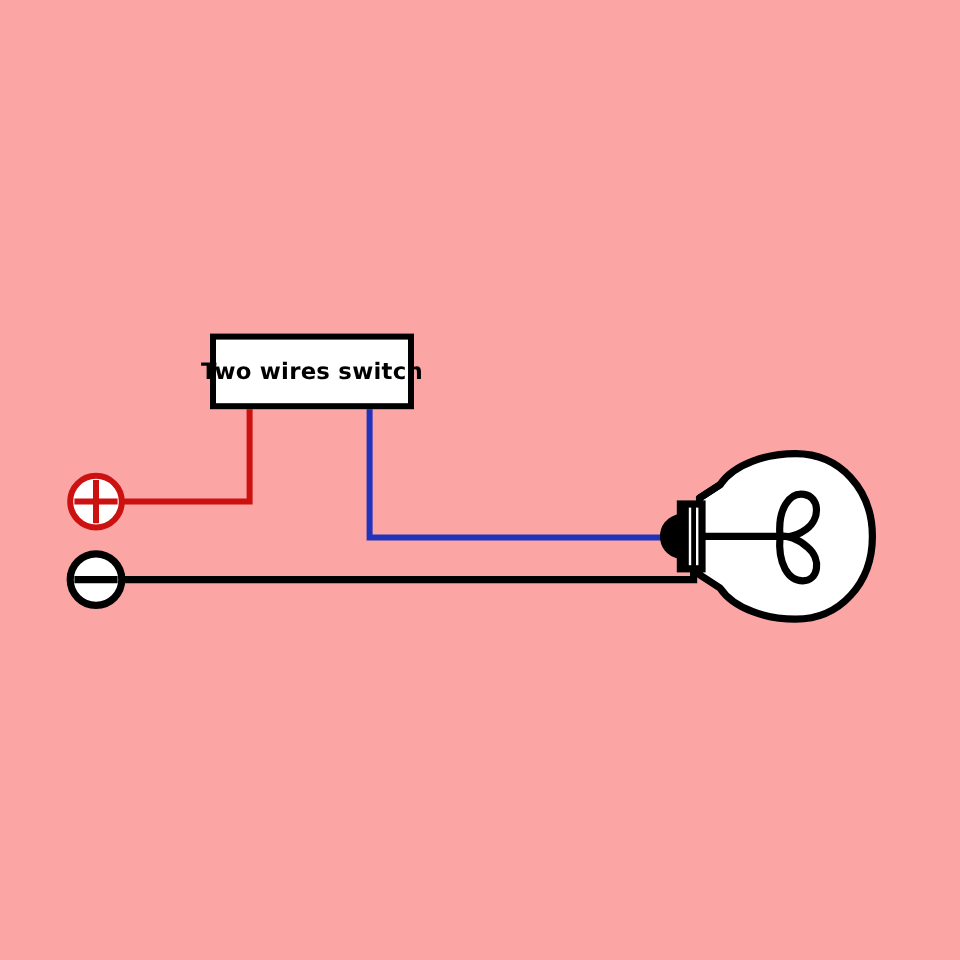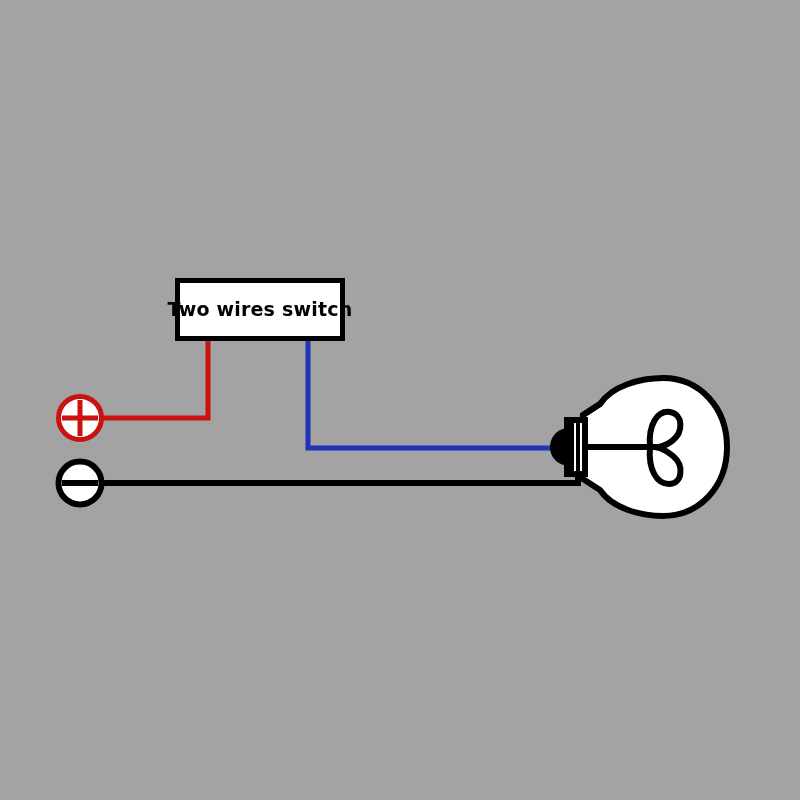--- a/index.html
+++ b/index.html
@@ -11,21 +11,21 @@
   body {
     width: 800px;
     height: 800px;
     overflow: hidden;
     font-family: "Liberation Sans", sans-serif;
   }
   #canvas {
     position: relative;
     width: 800px;
     height: 800px;
-    background: #a3a3a3;
+    background: #fca5a5;
   }
   #diagram-svg {
     position: absolute;
     left: 0;
     top: 0;
     width: 800px;
     height: 800px;
     display: block;
   }
   .switch-label {

